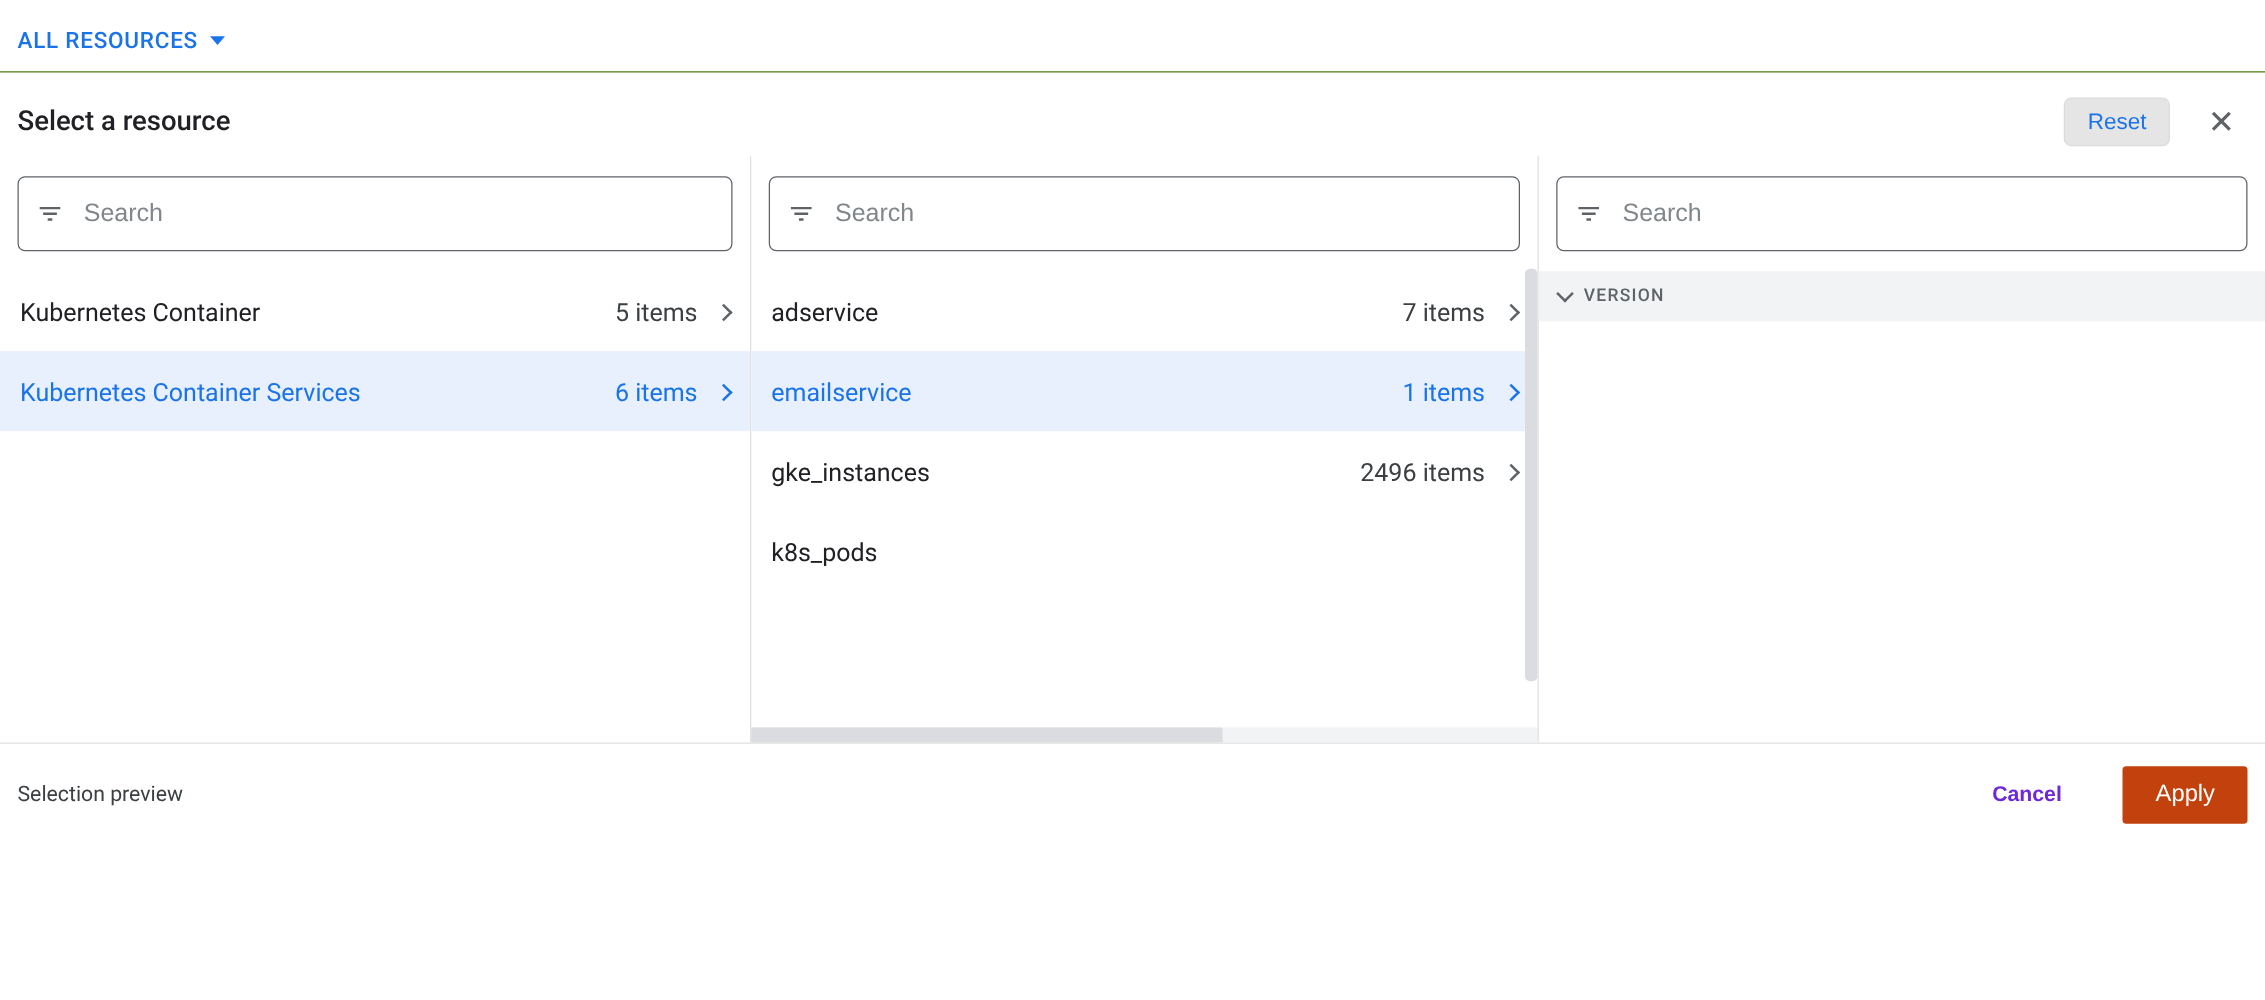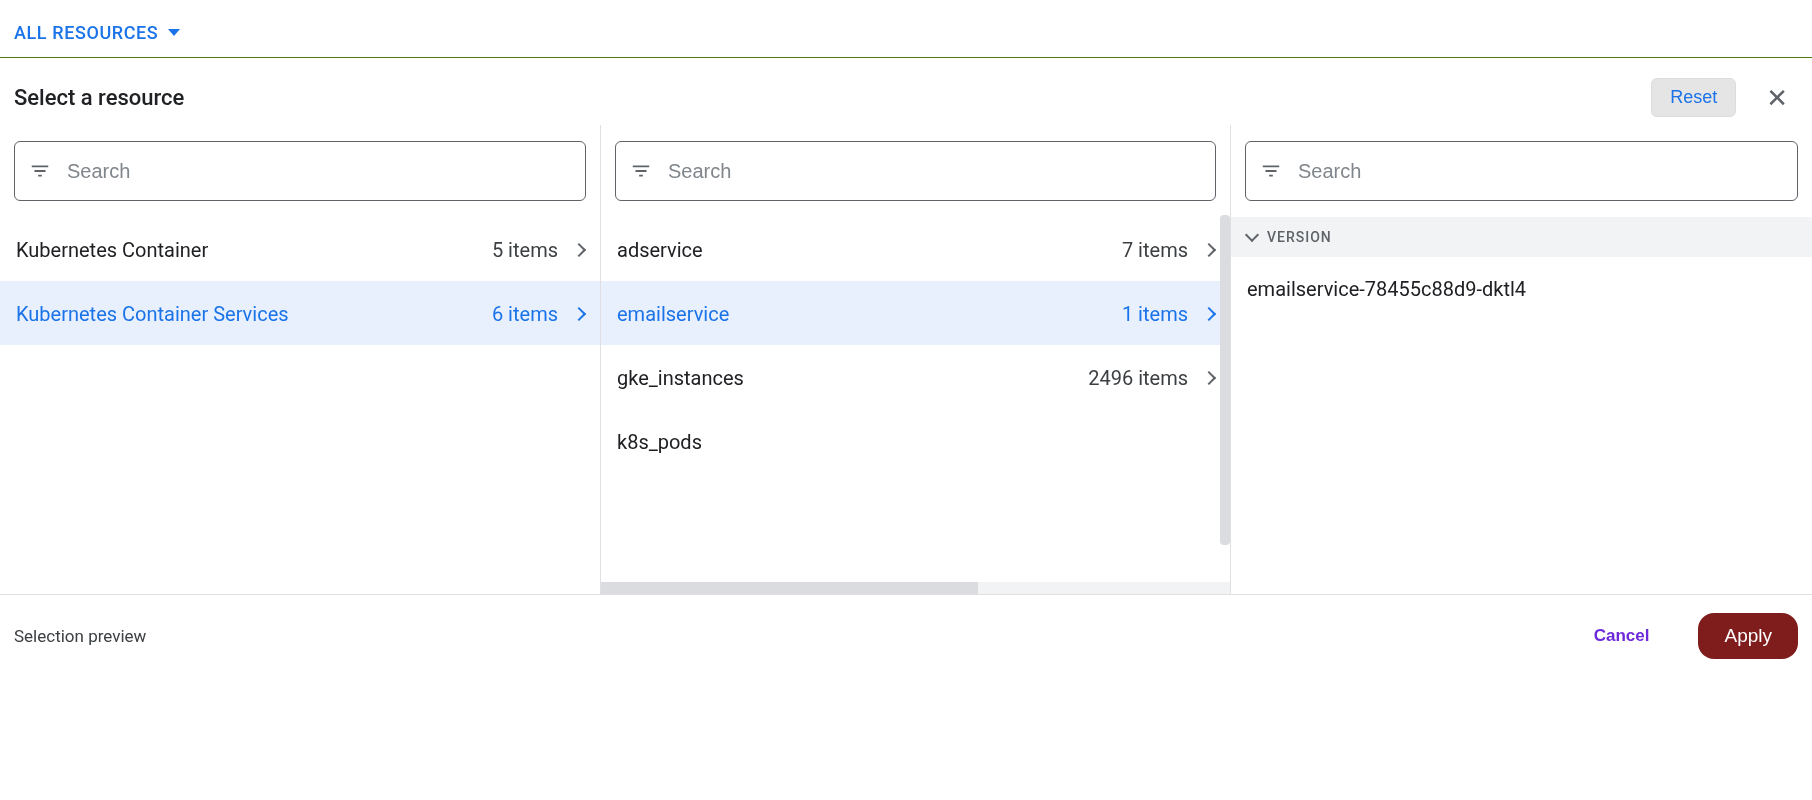--- a/index.html
+++ b/index.html
@@ -185,27 +185,27 @@
     background: none;
     border: none;
     color: #6d28d9;
     font-size: 17px;
     font-weight: 700;
     padding: 10px 22px;
     cursor: pointer;
     margin-right: 10px;
   }
   .apply-btn {
-    background: #7f1d1d;
+    background: #c2410c;
     border: none;
     color: #fff;
     font-size: 19px;
     font-weight: 500;
     padding: 12px 26px;
-    border-radius: 16px;
+    border-radius: 3px;
     cursor: pointer;
   }
 </style>
 </head>
 <body>
 
 <div class="topbar">
   <div class="all-resources">
     <span>ALL RESOURCES</span>
     <span class="caret-down"></span>
@@ -284,23 +284,20 @@
         <svg class="filter-icon" width="22" height="22" viewBox="0 0 24 24" fill="currentColor">
             <path d="M10 18h4v-2h-4v2zM3 6v2h18V6H3zm3 7h12v-2H6v2z"></path>
           </svg>
         <input class="search-input" placeholder="Search" style="">
       </div>
     </div>
     <div class="group-header">
       <span class="chev-down"></span>
       <span>VERSION</span>
     </div>
-    <div class="list" id="list3">
-        <div class="version-item">emailservice-78455c88d9-dktl4</div>
-      </div>
   </div>
 
 </div>
 
 <div class="footer">
   <div class="sel-preview">Selection preview</div>
   <button class="cancel-btn">Cancel</button>
   <button class="apply-btn">Apply</button>
 </div>
 

